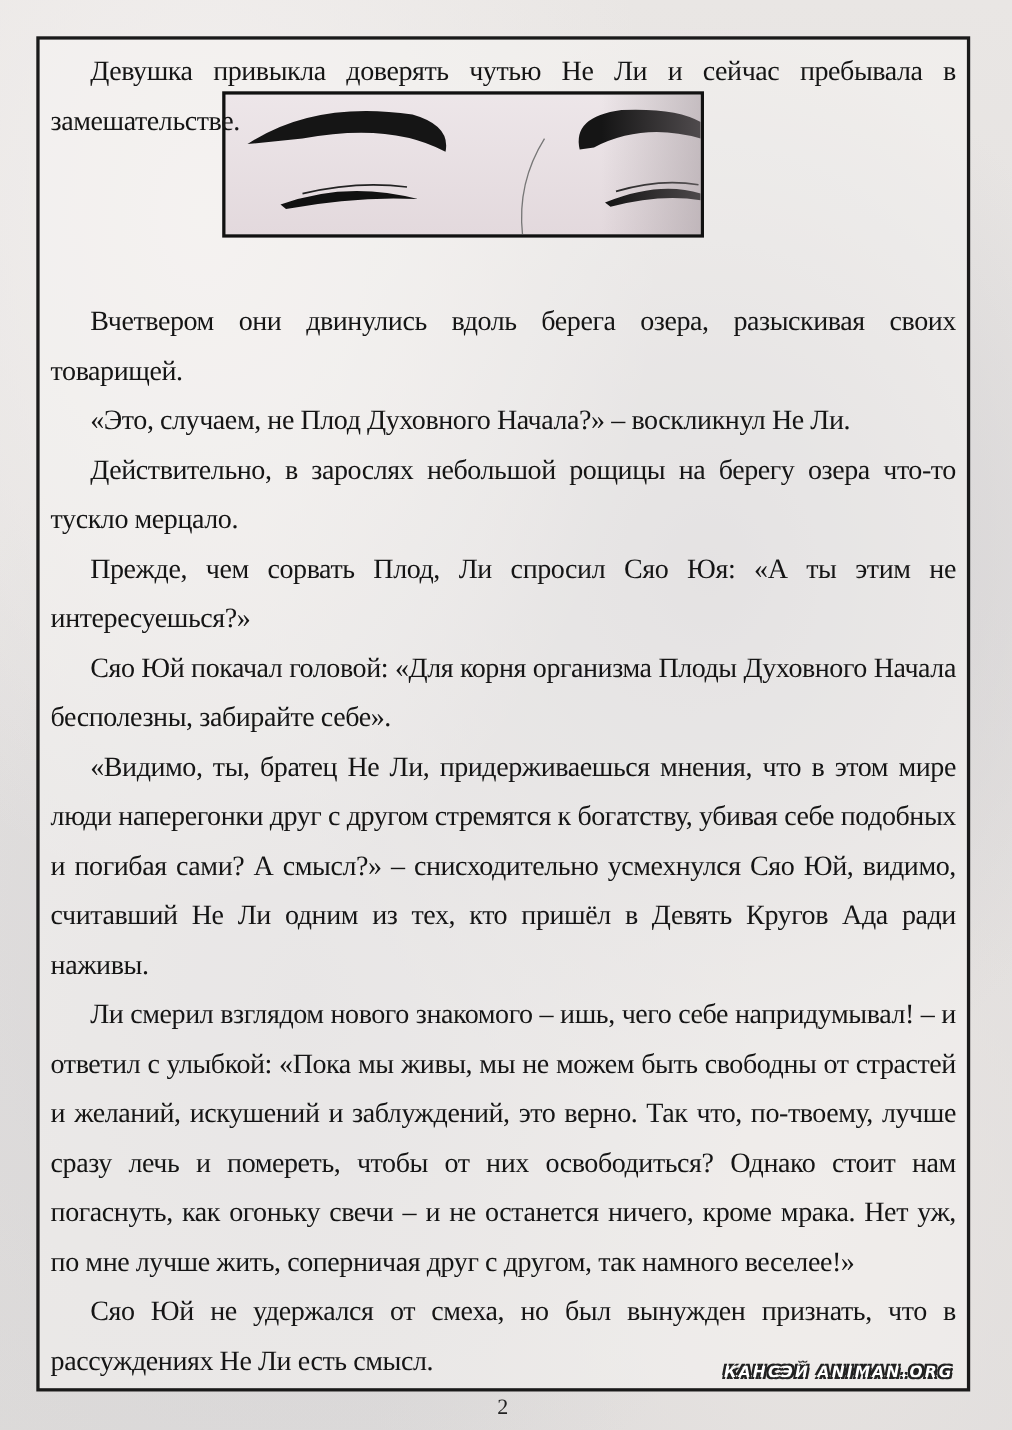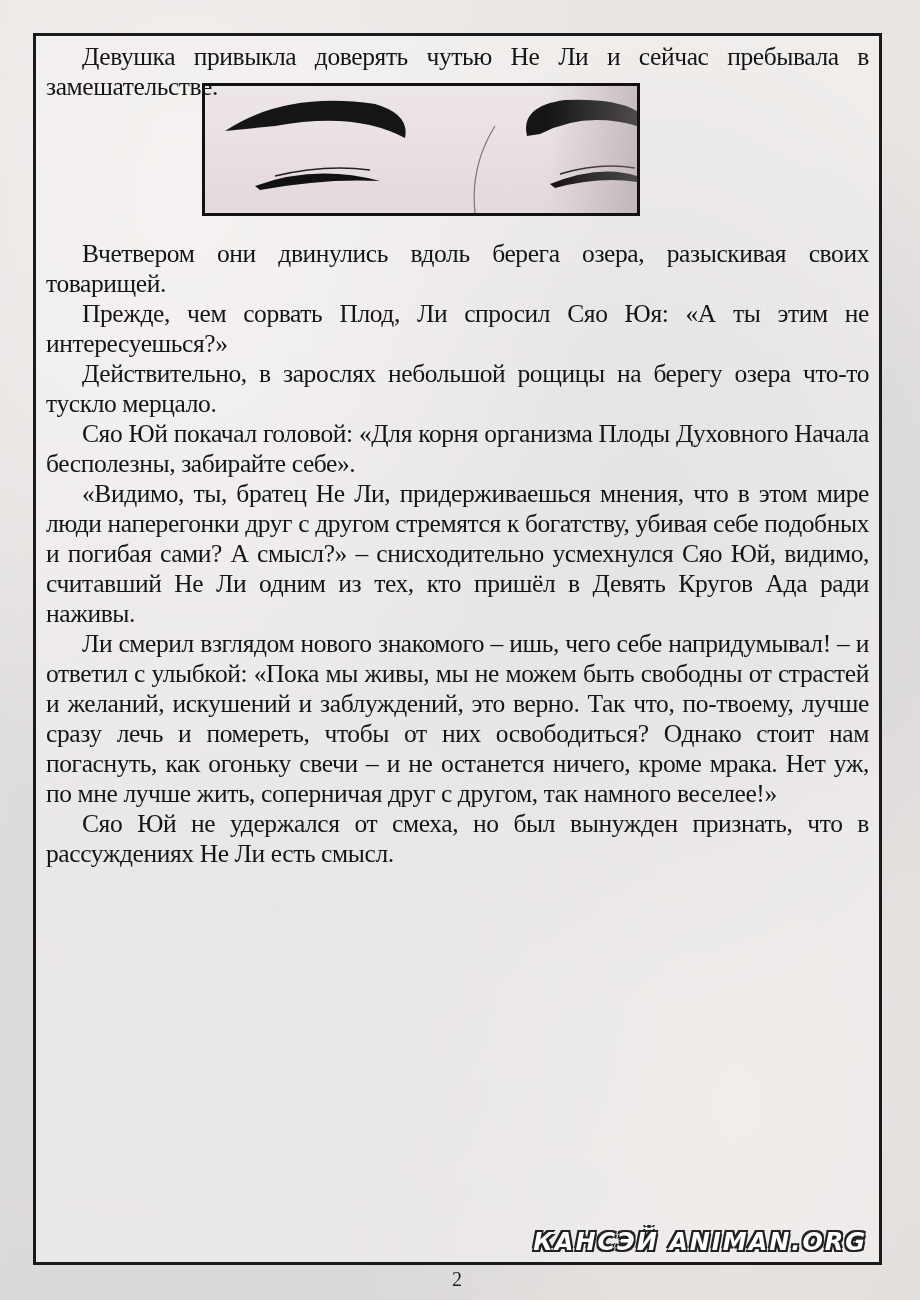--- a/index.html
+++ b/index.html
@@ -18,38 +18,38 @@
       linear-gradient(180deg, #e9e6e4, #dcdad9);
   }
   .frame {
     position:absolute; left:33px; top:33px; width:849px; height:1232px;
     border:3px solid #1a1a1a; box-sizing:border-box;
     background:rgba(246,244,243,0.55);
   }
   .text {
     position:absolute; left:10px; top:6px; right:10px;
     font-family:"Liberation Serif", serif;
-    font-size:25.5px; line-height:30px; color:#151515;
+    font-size:25.5px; line-height:45px; color:#151515;
     letter-spacing:-0.4px;
   }
   .p { text-indent:36px; margin:0; text-align:justify; }
   .p.first { }
   .panel {
     position:absolute; left:166px; top:47px; width:438px; height:133px;
     border:3px solid #111; box-sizing:border-box;
     background:linear-gradient(180deg,#ede6e9 0%,#e3d9dd 100%);
     overflow:hidden;
   }
   .panel .shade { position:absolute; right:0; top:0; width:90px; height:100%;
     background:linear-gradient(90deg, rgba(150,140,145,0) 0%, rgba(150,140,145,0.45) 100%); }
   .spacer { height:137px; }
   .watermark {
     position:absolute; right:12px; bottom:6px;
     font-family:"DejaVu Sans", sans-serif; font-weight:bold; font-style:italic;
-    font-size:24px; color:#fff; letter-spacing:2px;
+    font-size:14px; color:#fff; letter-spacing:2px;
     text-shadow: -2px -2px 0 #222, 2px -2px 0 #222, -2px 2px 0 #222, 2px 2px 0 #222;
   }
   .page-num {
     position:absolute; left:452px; top:1268px;
     font-family:"Liberation Serif", serif; font-size:20px; color:#222;
   }
 </style>
 </head>
 <body>
 
@@ -66,22 +66,23 @@
       <path d="M355 88 Q395 76 430 82" stroke="#222" stroke-width="1.5" fill="none"></path>
       <path d="M290 40 Q265 80 270 127" stroke="#777" stroke-width="1.2" fill="none"></path>
     </svg>
     <div class="shade"></div>
   </div>
 
   <div class="text">
     <p class="p first">Девушка привыкла доверять чутью Не Ли и сейчас пребывала в замешательстве.</p>
     <div class="spacer"></div>
     <p class="p">Вчетвером они двинулись вдоль берега озера, разыскивая своих товарищей.</p>
+    <p class="p">«Это, случаем, не Плод Духовного Начала?» – воскликнул Не Ли.</p>
+    <p class="p">Действительно, в зарослях небольшой рощицы на берегу озера что-то тускло мерцало.</p>
     <p class="p">Прежде, чем сорвать Плод, Ли спросил Сяо Юя: «А ты этим не интересуешься?»</p>
-    <p class="p">Действительно, в зарослях небольшой рощицы на берегу озера что-то тускло мерцало.</p>
     <p class="p">Сяо Юй покачал головой: «Для корня организма Плоды Духовного Начала бесполезны, забирайте себе».</p>
     <p class="p">«Видимо, ты, братец Не Ли, придерживаешься мнения, что в этом мире люди наперегонки друг с другом стремятся к богатству, убивая себе подобных и погибая сами? А смысл?» – снисходительно усмехнулся Сяо Юй, видимо, считавший Не Ли одним из тех, кто пришёл в Девять Кругов Ада ради наживы.</p>
     <p class="p">Ли смерил взглядом нового знакомого – ишь, чего себе напридумывал! – и ответил с улыбкой: «Пока мы живы, мы не можем быть свободны от страстей и желаний, искушений и заблуждений, это верно. Так что, по-твоему, лучше сразу лечь и помереть, чтобы от них освободиться? Однако стоит нам погаснуть, как огоньку свечи – и не останется ничего, кроме мрака. Нет уж, по мне лучше жить, соперничая друг с другом, так намного веселее!»</p>
     <p class="p">Сяо Юй не удержался от смеха, но был вынужден признать, что в рассуждениях Не Ли есть смысл.</p>
   </div>
 
   <div class="watermark">КАНСЭЙ ANIMAN.ORG</div>
 </div>
 
 <div class="page-num">2</div>

